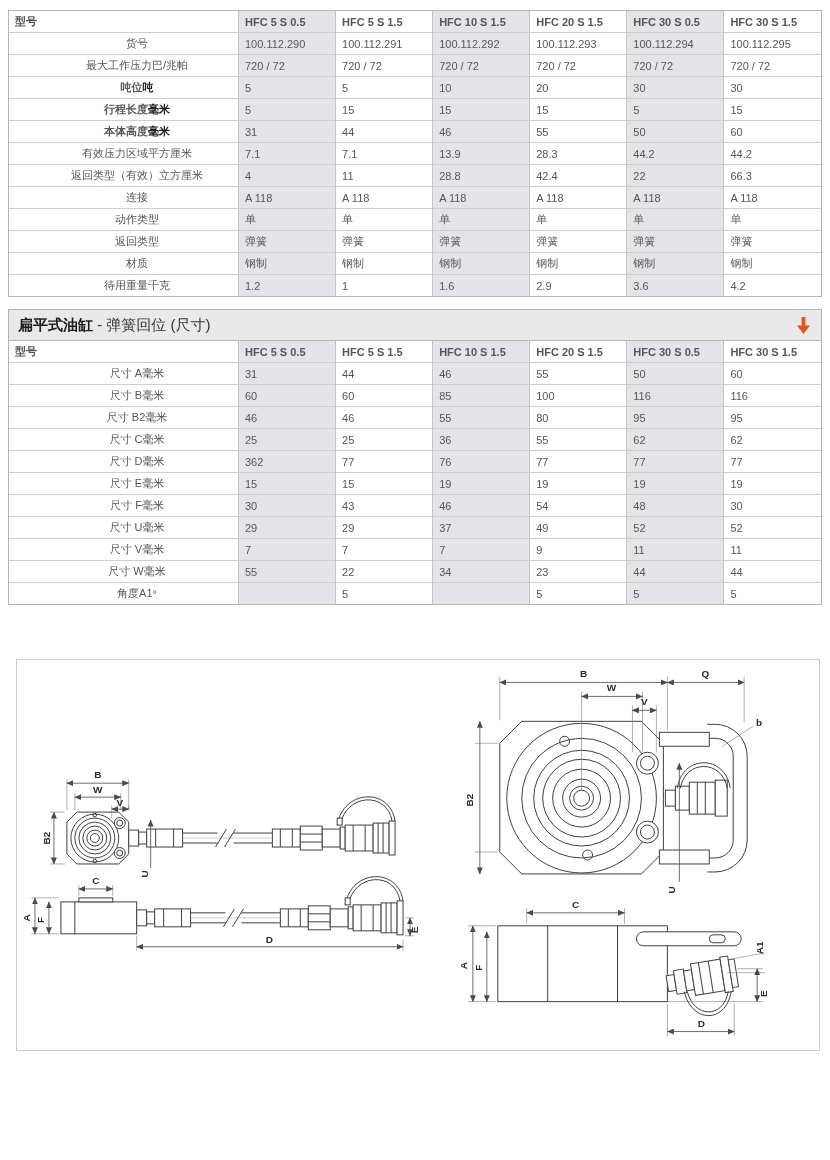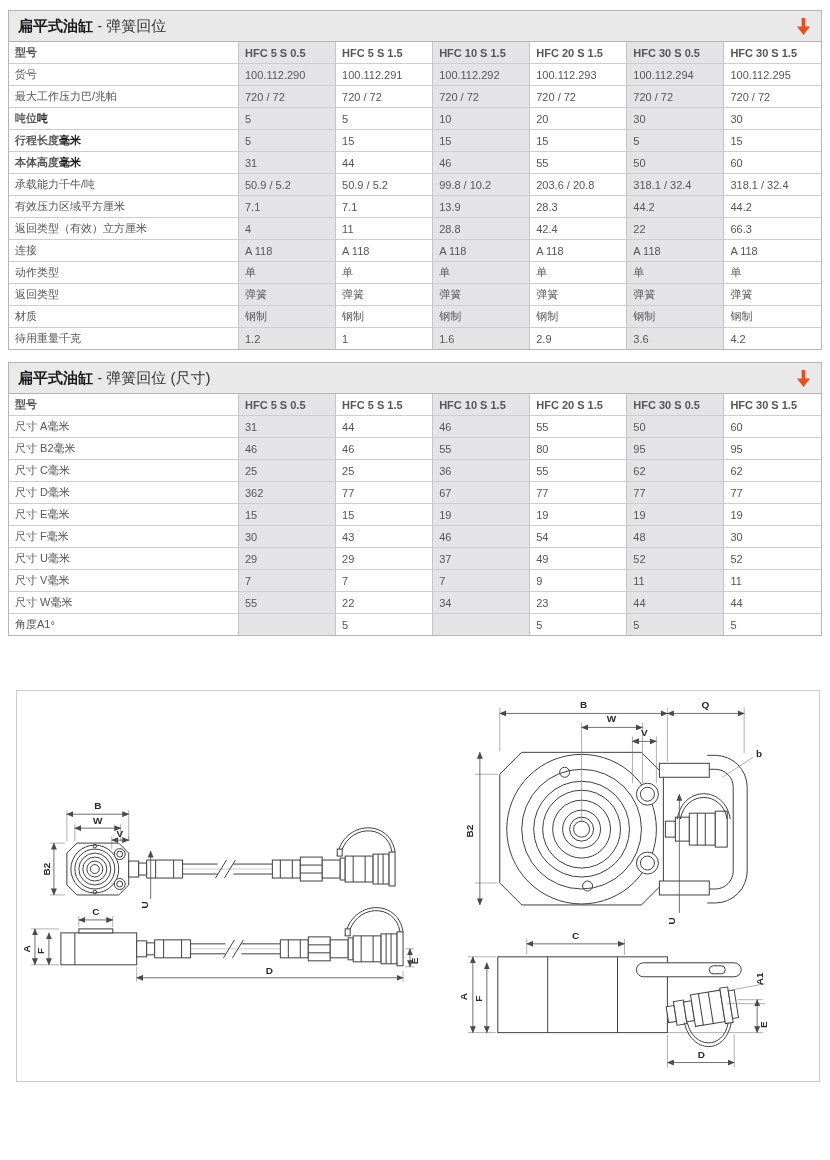--- a/index.html
+++ b/index.html
@@ -13,46 +13,36 @@
   .tr{font-weight:normal;color:#333;}
   .arrow-btn{display:inline-flex;align-items:center;cursor:pointer;}
   table.spec{border-collapse:collapse;table-layout:fixed;width:100%;}
   table.spec td{height:21px;padding:0 6px;font-size:11px;border-top:1px solid #cdced0;overflow:hidden;white-space:nowrap;vertical-align:middle;color:#55565a;}
   table.spec tr:first-child td{border-top:none;margin-top:6px;}
   td.lbl{width:217px;}
   td.val{border-left:1px solid #c3c4c7;}
   td.shade{background:#e4e4e6;}
   td.hdr{font-weight:bold;color:#121214;}
   td.b, td.b .unit{font-weight:bold;color:#1d1d1f;}
-  .lf{display:flex;justify-content:flex-start;align-items:center;}
+  .lf{display:flex;justify-content:center;align-items:center;margin-left:27px;}
   .unit{color:#55565a;}
   .draw-box{margin:54px 0 0 8px;width:802px;height:390px;border:1px solid #cacbcd;background:#fff;}
   svg text.lab{font-family:"Liberation Sans","DejaVu Sans",sans-serif;font-size:10px;font-weight:bold;fill:#2b2b2d;}
   .ln{fill:none;stroke:#3f3f41;stroke-width:1;}
   .lnf{fill:#fff;stroke:#3f3f41;stroke-width:1;}
   .dim{fill:none;stroke:#4a4a4c;stroke-width:0.8;}
   .ext{fill:none;stroke:#7a7a7c;stroke-width:0.6;}
   .cl{fill:none;stroke:#9b9b9d;stroke-width:0.5;}
 </style>
 </head>
 <body>
 
 <div class="page">
 
   <section class="panel">
-    <div class="panel-title">
-      <div class="title-text">
-        <span class="tb">扁平式油缸</span><span class="tr"> - 弹簧回位</span>
-      </div>
-      <span class="arrow-btn">
-        <svg width="15" height="17" viewBox="0 0 15 17">
-            <path d="M5.6 0 h3.8 v8.6 h4.6 L7.5 17 L1 8.6 h4.6 Z" fill="#e8501e"></path>
-          </svg>
-      </span>
-    </div>
     <div>
         <table class="spec">
           <tbody>
             <tr>
               <td class="lbl hdr">型号</td>
               <td class="val hdr shade">HFC 5 S 0.5</td>
               <td class="val hdr">HFC 5 S 1.5</td>
               <td class="val hdr shade">HFC 10 S 1.5</td>
               <td class="val hdr">HFC 20 S 1.5</td>
               <td class="val hdr shade">HFC 30 S 0.5</td>
@@ -120,34 +110,20 @@
                   <span>本体高度</span>
                   <span class="unit">毫米</span>
                 </div>
               </td>
               <td class="val shade">31</td>
               <td class="val">44</td>
               <td class="val shade">46</td>
               <td class="val">55</td>
               <td class="val shade">50</td>
               <td class="val">60</td>
-            </tr>
-            <tr>
-              <td class="lbl">
-                <div class="lf">
-                  <span>承载能力</span>
-                  <span class="unit">千牛/吨</span>
-                </div>
-              </td>
-              <td class="val shade">50.9 / 5.2</td>
-              <td class="val">50.9 / 5.2</td>
-              <td class="val shade">99.8 / 10.2</td>
-              <td class="val">203.6 / 20.8</td>
-              <td class="val shade">318.1 / 32.4</td>
-              <td class="val">318.1 / 32.4</td>
             </tr>
             <tr>
               <td class="lbl">
                 <div class="lf">
                   <span>有效压力区域</span>
                   <span class="unit">平方厘米</span>
                 </div>
               </td>
               <td class="val shade">7.1</td>
               <td class="val">7.1</td>
@@ -278,20 +254,34 @@
               <td class="val shade">31</td>
               <td class="val">44</td>
               <td class="val shade">46</td>
               <td class="val">55</td>
               <td class="val shade">50</td>
               <td class="val">60</td>
             </tr>
             <tr>
               <td class="lbl">
                 <div class="lf">
+                  <span>尺寸 B</span>
+                  <span class="unit">毫米</span>
+                </div>
+              </td>
+              <td class="val shade">60</td>
+              <td class="val">60</td>
+              <td class="val shade">85</td>
+              <td class="val">100</td>
+              <td class="val shade">116</td>
+              <td class="val">116</td>
+            </tr>
+            <tr>
+              <td class="lbl">
+                <div class="lf">
                   <span>尺寸 B2</span>
                   <span class="unit">毫米</span>
                 </div>
               </td>
               <td class="val shade">46</td>
               <td class="val">46</td>
               <td class="val shade">55</td>
               <td class="val">80</td>
               <td class="val shade">95</td>
               <td class="val">95</td>
@@ -312,21 +302,21 @@
             </tr>
             <tr>
               <td class="lbl">
                 <div class="lf">
                   <span>尺寸 D</span>
                   <span class="unit">毫米</span>
                 </div>
               </td>
               <td class="val shade">362</td>
               <td class="val">77</td>
-              <td class="val shade">67</td>
+              <td class="val shade">76</td>
               <td class="val">77</td>
               <td class="val shade">77</td>
               <td class="val">77</td>
             </tr>
             <tr>
               <td class="lbl">
                 <div class="lf">
                   <span>尺寸 E</span>
                   <span class="unit">毫米</span>
                 </div>

